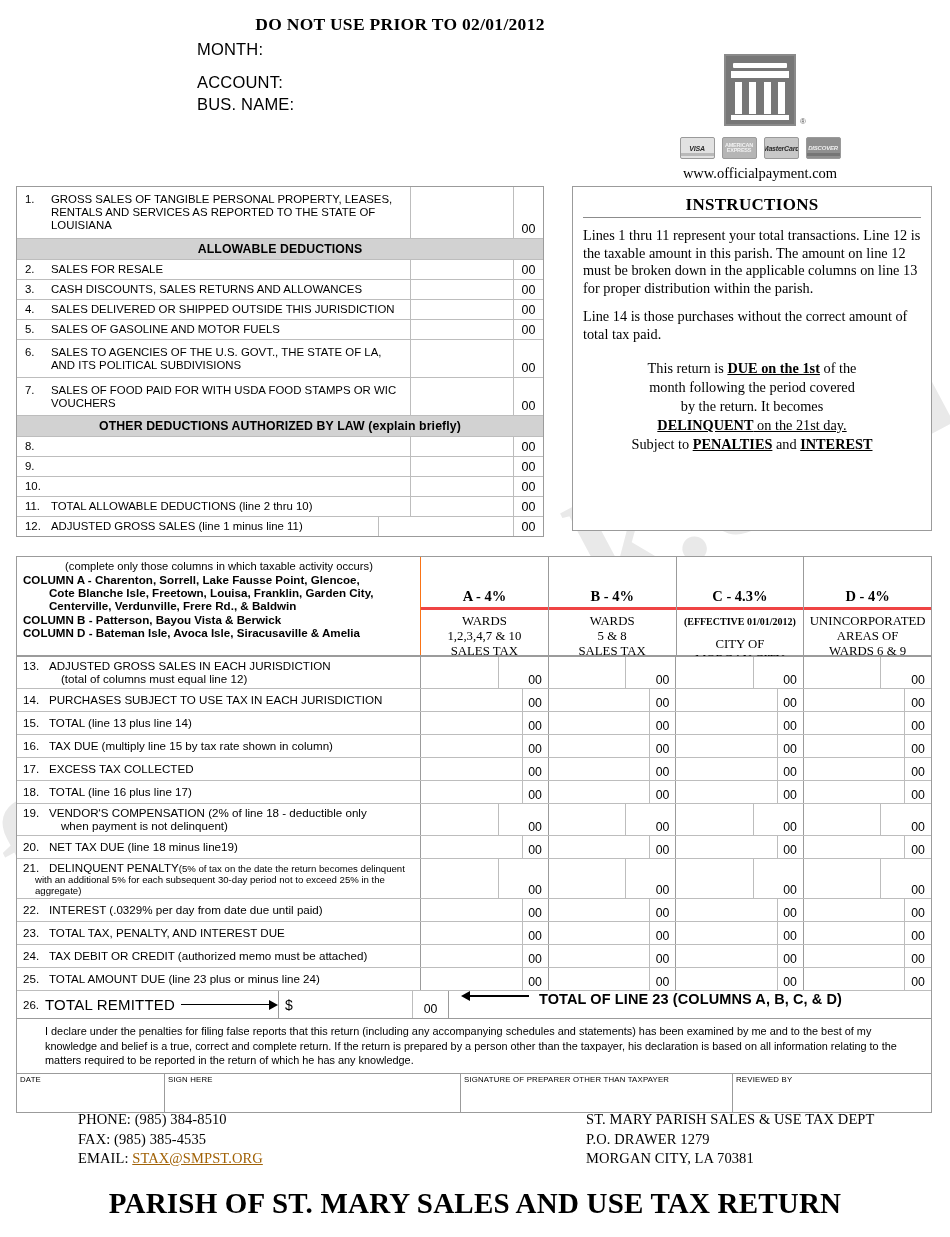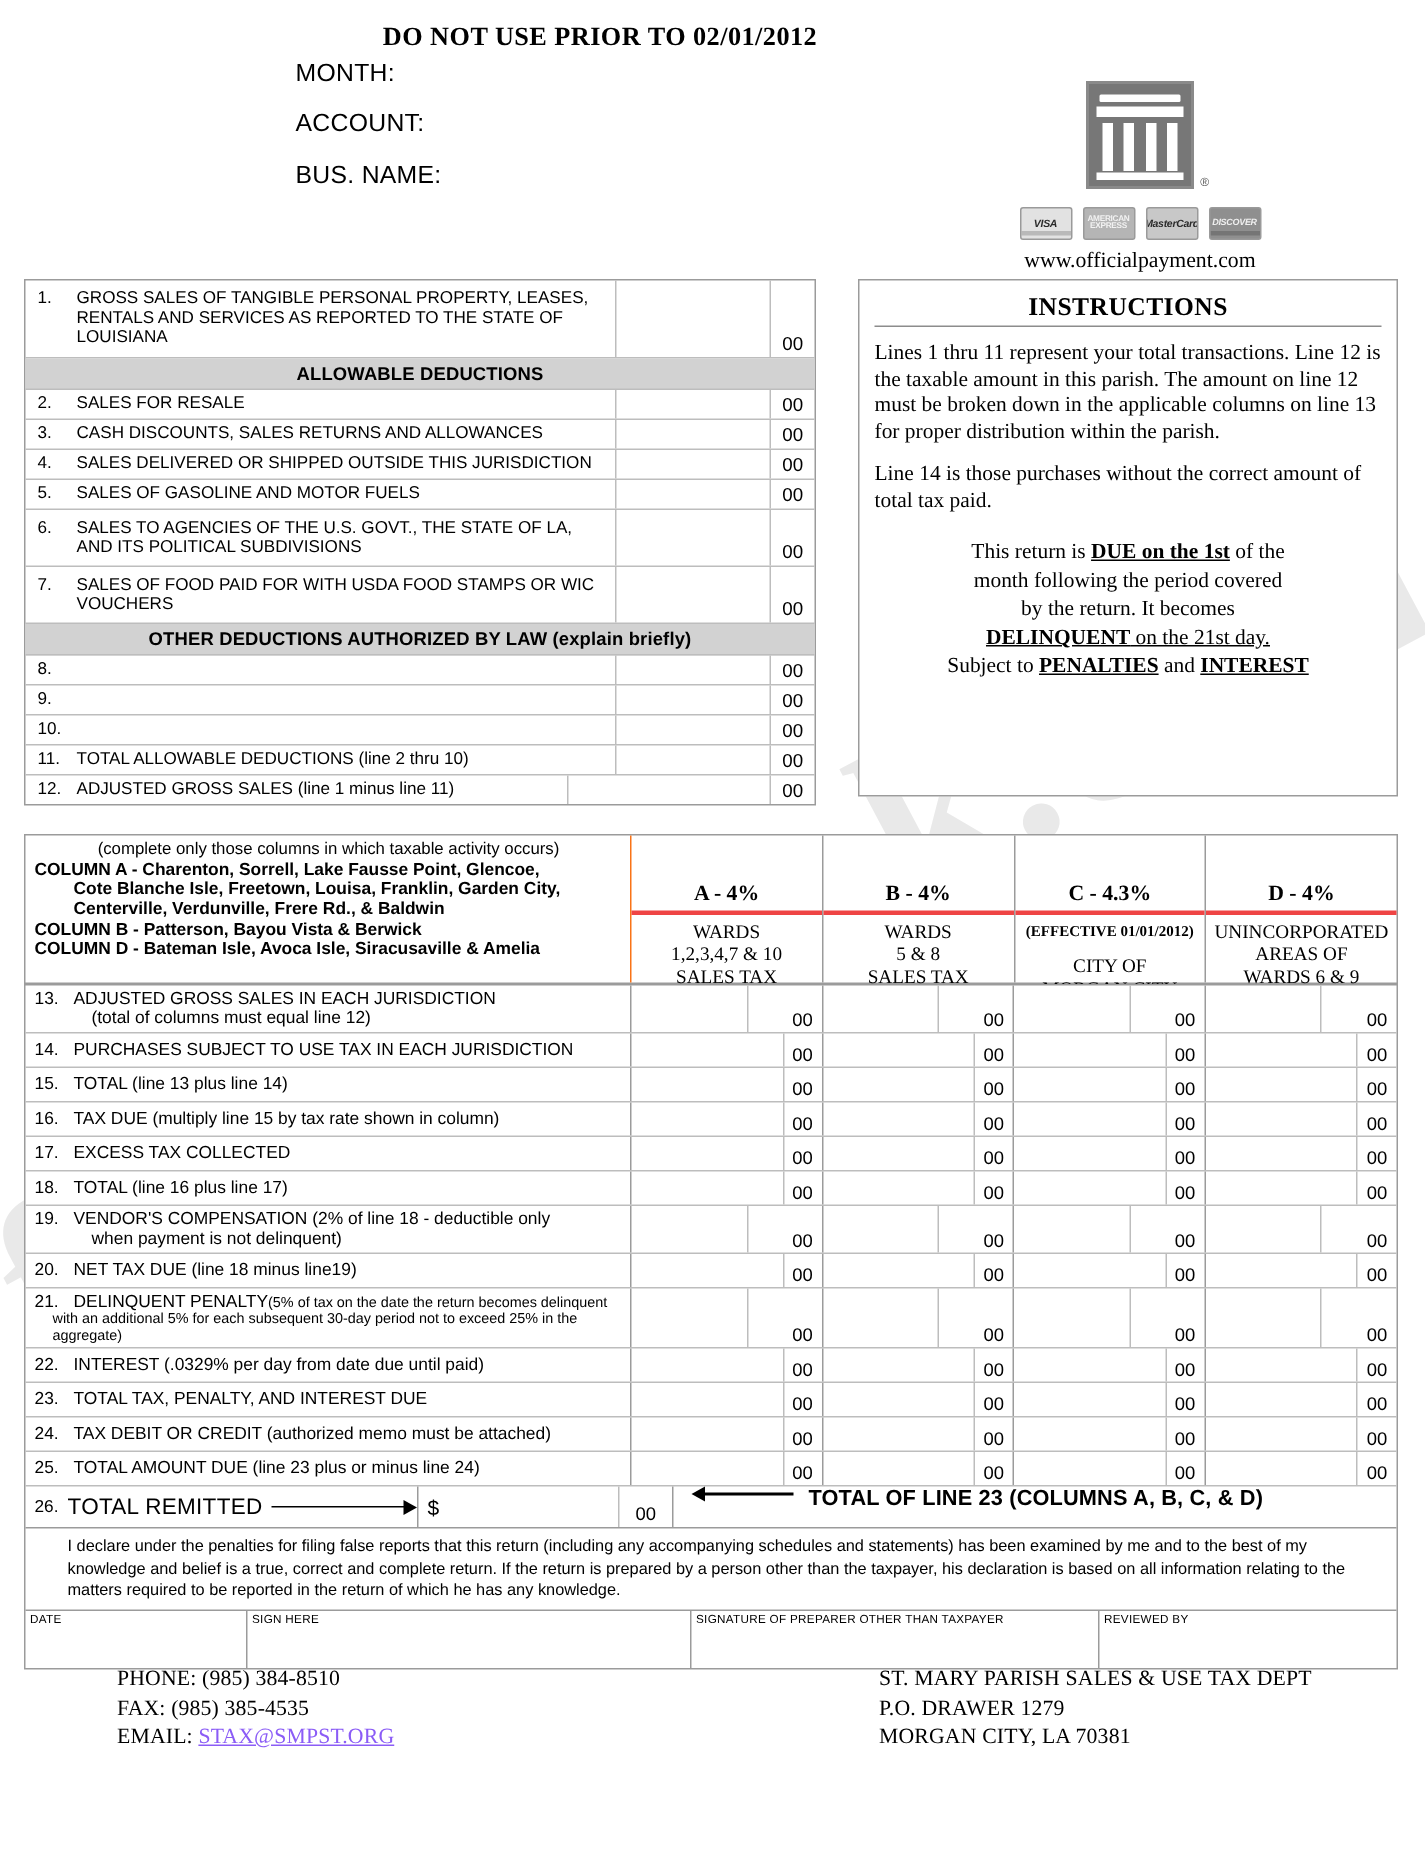--- a/index.html
+++ b/index.html
@@ -33,21 +33,21 @@
     left: 190px; top: 14px; width: 420px;
     font-family: "Liberation Serif", serif;
     font-weight: bold; font-size: 17.5px; letter-spacing: .3px;
     text-align: center;
   }
   .hdr-field {
     left: 197px; font-size: 16.5px; letter-spacing: .2px;
   }
   #f-month   { top: 40px; }
   #f-account { top: 73px; }
-  #f-busname { top: 108px; }
+  #f-busname { top: 95px; }
 
   
   #logo-wrap { position: absolute; left: 585px; top: 18px; width: 350px; text-align: center; }
   #logo-arc { position: relative; height: 34px; width: 350px; }
   #bank-icon {
     width: 72px; height: 72px; margin: 2px auto 0;
     border: 2px solid #8a8a8a; background: #777;
     position: relative;
   }
   #bank-icon .roof {
@@ -199,21 +199,21 @@
   #sig .s4 { flex: 1 1 auto; border-right: none; }
 
   
   #foot { position: absolute; left: 0; top: 1110px; width: 950px; }
   #foot .cols { display: flex; padding-left: 78px; }
   #foot .cl { width: 508px; flex: none; }
   #foot .line {
     font-family: "Liberation Serif", serif; font-size: 14.5px; line-height: 19.5px;
     letter-spacing: .1px;
   }
-  #foot .line a, #foot .line .link { text-decoration: underline; color: #8b5cf6; }
+  #foot .line a, #foot .line .link { text-decoration: underline; color: #a16207; }
   #foot h1 {
     margin: 18px 0 0; text-align: center;
     font-family: "Liberation Serif", serif; font-weight: bold;
     font-size: 29px; letter-spacing: .2px;
   }
 </style>
 </head>
 <body>
 
 <div id="watermark">formsbank.com</div>
@@ -669,15 +669,16 @@
         <div class="line">PHONE: (985) 384-8510</div>
         <div class="line">FAX: (985) 385-4535</div>
         <div class="line"><span>EMAIL: </span><span class="link">STAX@SMPST.ORG</span></div>
       </div>
       <div class="cl">
         <div class="line">ST. MARY PARISH SALES &amp; USE TAX DEPT</div>
         <div class="line">P.O. DRAWER 1279</div>
         <div class="line">MORGAN CITY, LA 70381</div>
       </div>
     </div>
+    <h1>PARISH OF ST. MARY SALES AND USE TAX RETURN</h1>
   </div>
 
 </div>
 
 </body></html>

